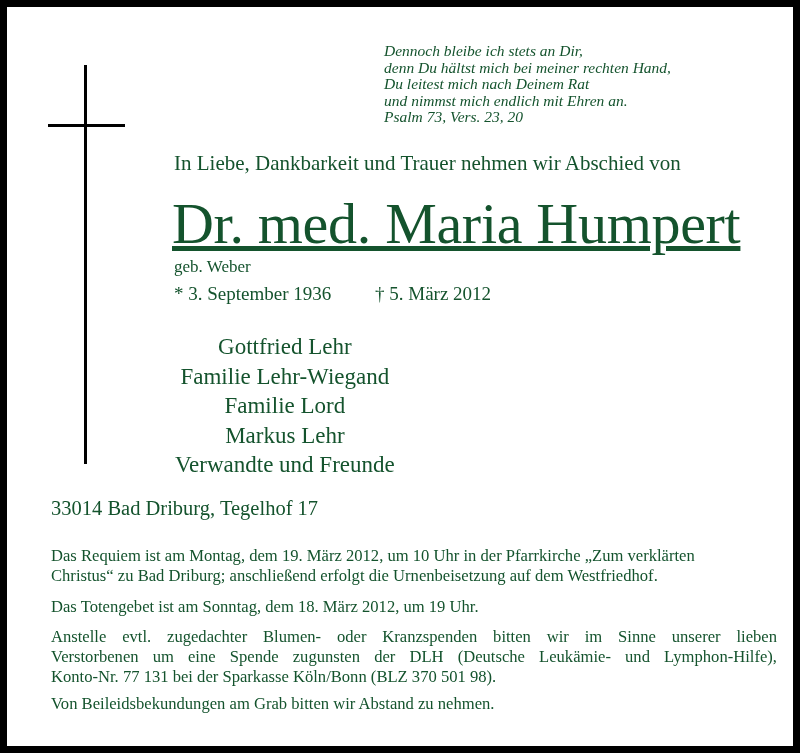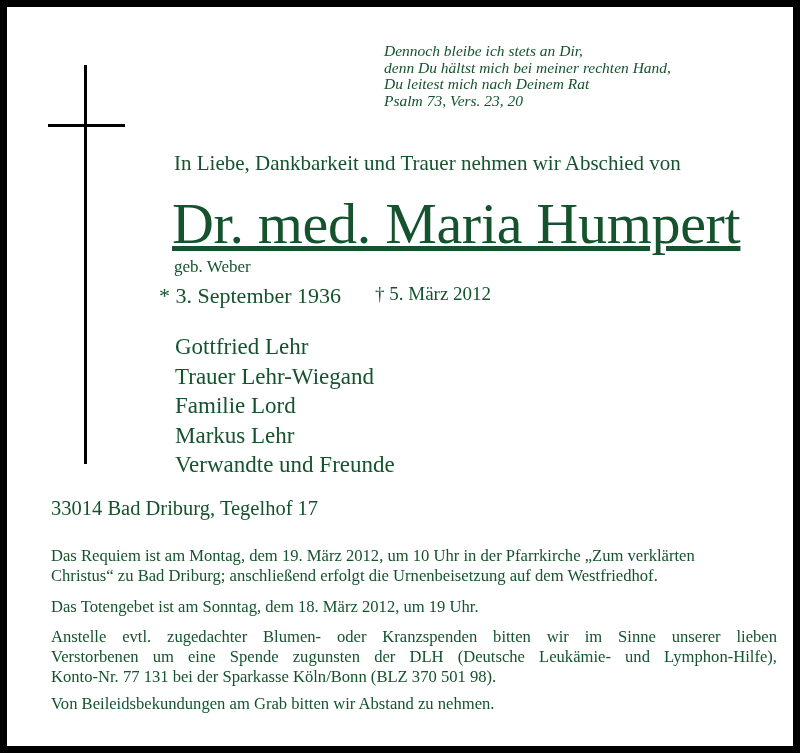--- a/index.html
+++ b/index.html
@@ -13,24 +13,24 @@
     }
     .serif { font-family: "Liberation Serif", "DejaVu Serif", serif; color: #14532d; }
     .abs { position: absolute; white-space: nowrap; }
     .cross-v { position: absolute; left: 84px; top: 65px; width: 3px; height: 399px; background: #000; }
     .cross-h { position: absolute; left: 48px; top: 124px; width: 77px; height: 3px; background: #000; }
     .verse { left: 384px; top: 43px; font-style: italic; font-size: 15.5px; line-height: 16.5px; }
     .verse div { white-space: nowrap; }
     .intro { left: 174px; top: 151px; font-size: 21px; }
     .name { left: 172px; top: 191px; font-size: 58px; line-height: 66px; letter-spacing: -0.3px; text-decoration: underline; }
     .maiden { left: 174px; top: 257px; font-size: 17px; }
-    .born { left: 159px; top: 283px; font-size: 22px; }
+    .born { left: 174px; top: 283px; font-size: 19px; }
     .died { left: 375px; top: 283px; font-size: 19px; }
     .mourners { left: 175px; top: 332px; font-size: 23px; line-height: 29.5px; }
-    .mourners div { white-space: nowrap; }
+    .mourners div { white-space: nowrap; text-align: center; }
     .address { left: 51px; top: 497px; font-size: 20.5px; }
     .para { position: absolute; left: 51px; width: 726px; font-size: 16.6px; line-height: 20px; }
     .p1 { top: 546px; }
     .p2 { top: 597px; }
     .p3 { top: 627px; text-align: justify; }
     .p4 { top: 694px; }
     .line { display: block; white-space: nowrap; }
     .justify-line { display: block; text-align: justify; text-align-last: justify; }
   </style>
 </head>
@@ -38,35 +38,36 @@
 
 <div class="frame"></div>
 
 <div class="cross-v"></div>
 <div class="cross-h"></div>
 
 <div class="abs serif verse">
   <div>Dennoch bleibe ich stets an Dir,</div>
   <div>denn Du hältst mich bei meiner rechten Hand,</div>
   <div>Du leitest mich nach Deinem Rat</div>
+  <div>und nimmst mich endlich mit Ehren an.</div>
   <div>Psalm 73, Vers. 23, 20</div>
 </div>
 
 <div class="abs serif intro">In Liebe, Dankbarkeit und Trauer nehmen wir Abschied von</div>
 
 <div class="abs serif name">Dr. med. Maria Humpert</div>
 
 <div class="abs serif maiden">geb. Weber</div>
 
 <div class="abs serif born">* 3. September 1936</div>
 <div class="abs serif died">† 5. März 2012</div>
 
 <div class="abs serif mourners">
   <div>Gottfried Lehr</div>
-  <div>Trauer Lehr-Wiegand</div>
+  <div>Familie Lehr-Wiegand</div>
   <div>Familie Lord</div>
   <div>Markus Lehr</div>
   <div>Verwandte und Freunde</div>
 </div>
 
 <div class="abs serif address">33014 Bad Driburg, Tegelhof 17</div>
 
 <div class="para serif p1">
   <span class="line">Das Requiem ist am Montag, dem 19. März 2012, um 10 Uhr in der Pfarrkirche „Zum verklärten</span>
   <span class="line">Christus“ zu Bad Driburg; anschließend erfolgt die Urnenbeisetzung auf dem Westfriedhof.</span>

